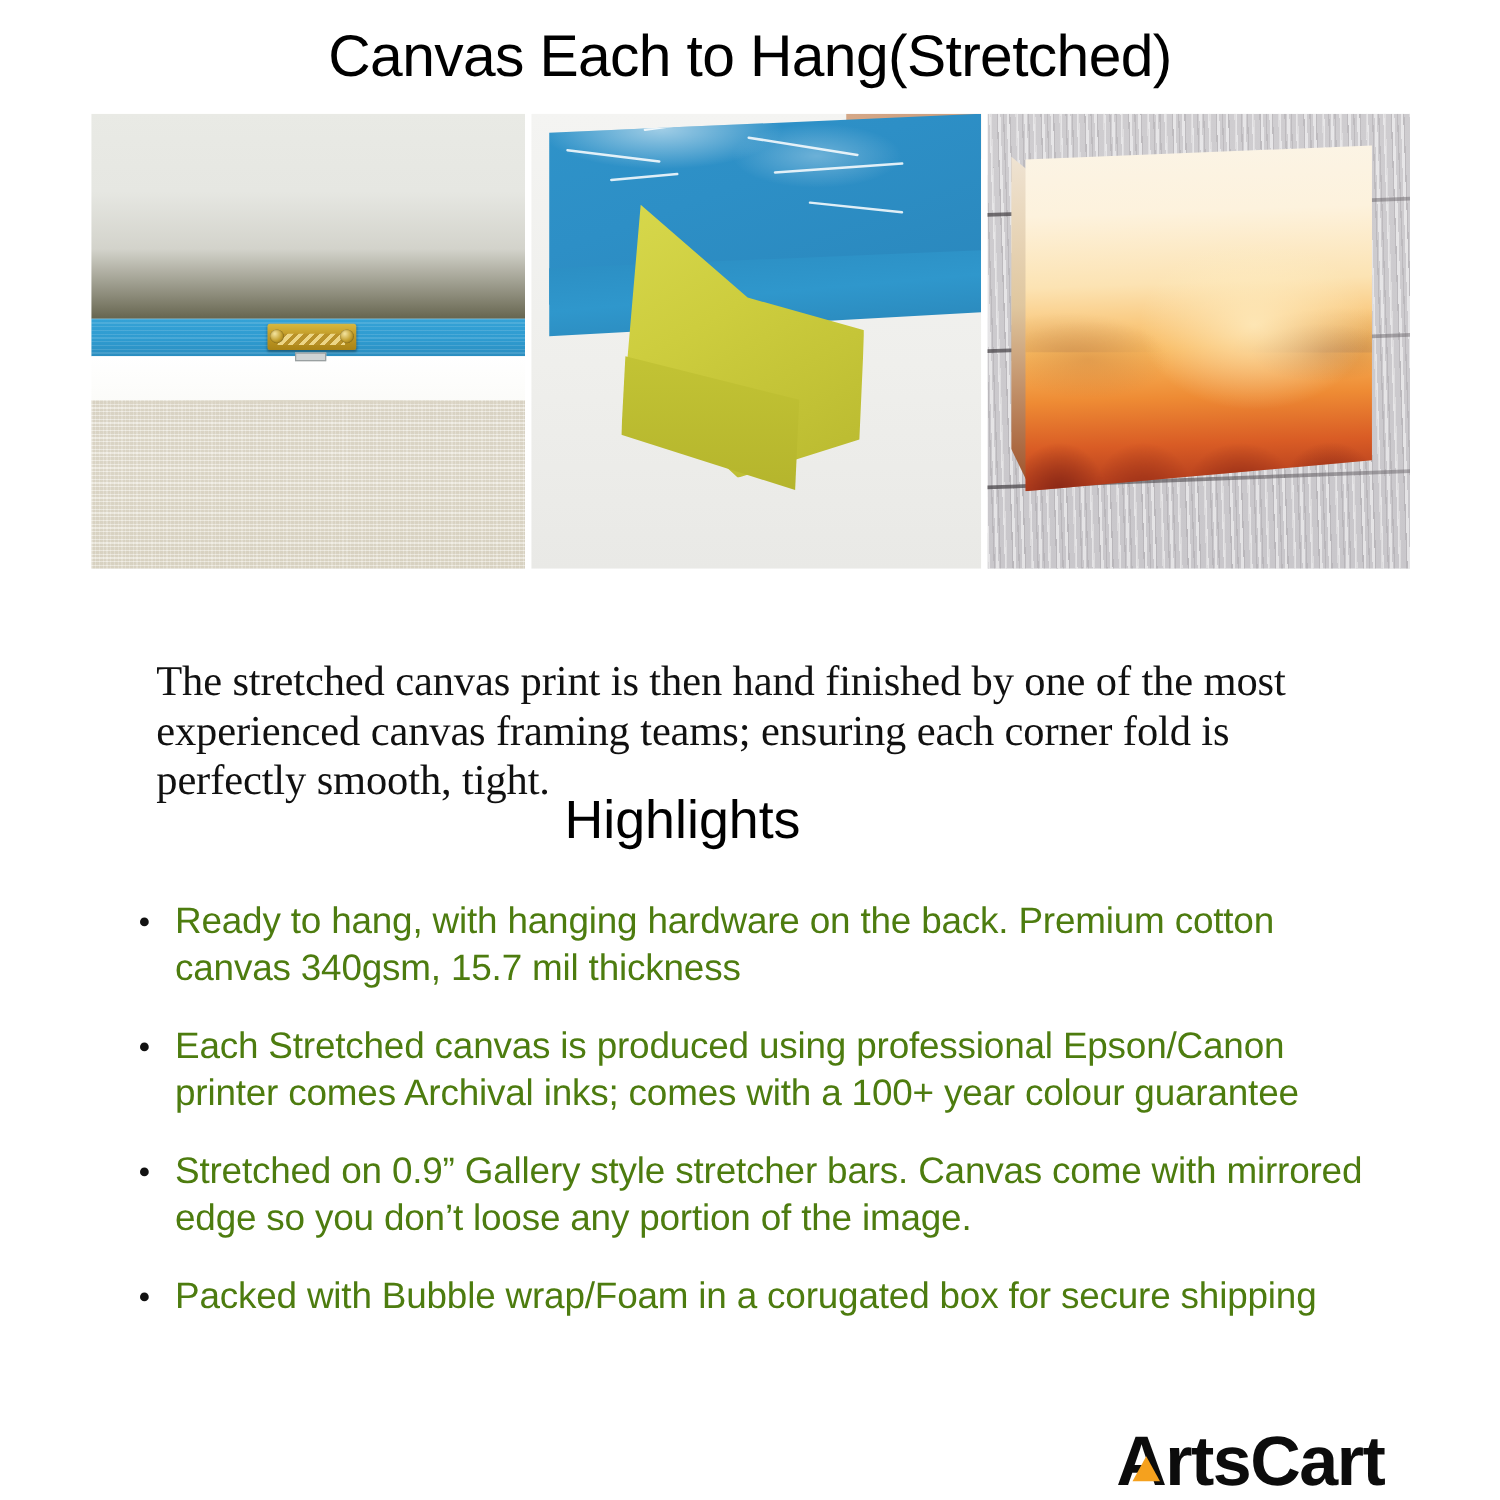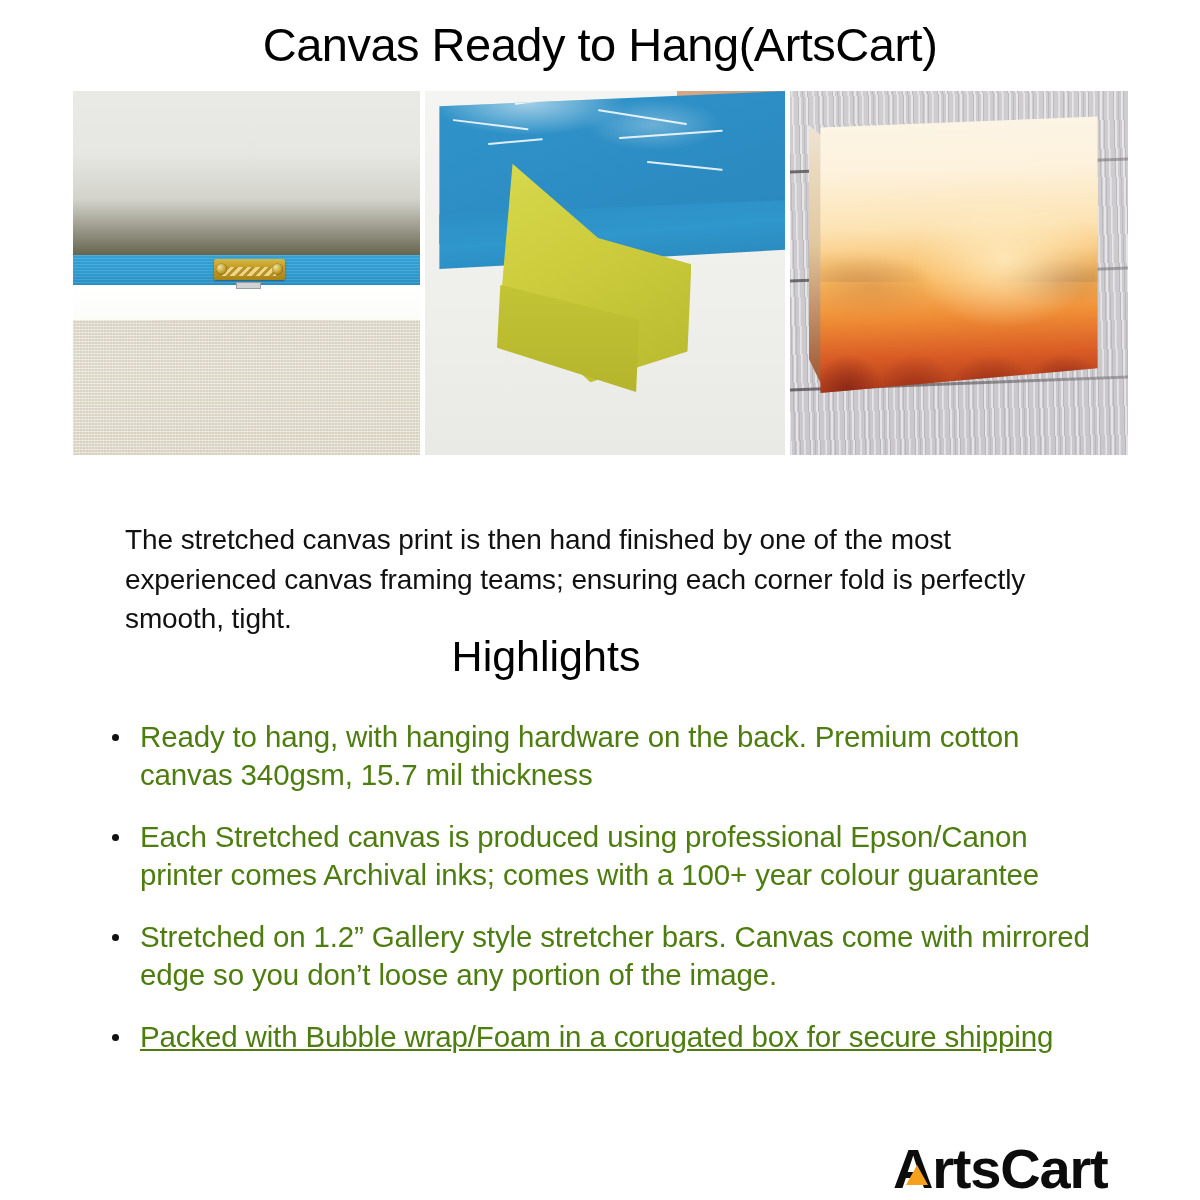--- a/index.html
+++ b/index.html
@@ -205,22 +205,22 @@
     clip-path: polygon(0% 0%, 100% 4%, 100% 98%, 0% 88%);
     background: linear-gradient(180deg,#efe3d2 0%,#e0c79f 45%,#9d4f28 100%);
   }
 
   
   .body-text {
     position: absolute;
     left: 125px;
     top: 492px;
     width: 950px;
-    font-family: Liberation Sans, sans-serif;
-    font-size: 28px;
+    font-family: Liberation Serif, serif;
+    font-size: 34px;
     line-height: 39.5px;
     color: #111111;
     letter-spacing: -0.1px;
   }
 
   
   .highlights-heading {
     position: absolute;
     left: 0;
     top: 630px;
@@ -246,21 +246,21 @@
   .bullet-item {
     position: relative;
     padding-left: 34px;
     margin-bottom: 24px;
     font-family: "Liberation Sans", sans-serif;
     font-size: 29.5px;
     line-height: 38px;
     color: #4d7c0f;
     letter-spacing: -0.15px;
   }
-  .bullet-item:last-child { margin-bottom: 0; text-decoration: underline; }
+  .bullet-item:last-child { margin-bottom: 0; }
   .bullet-dot {
     position: absolute;
     left: 6px;
     top: 16px;
     width: 7px;
     height: 7px;
     border-radius: 50%;
     background: #111111;
   }
 
@@ -290,21 +290,21 @@
     width: 0;
     height: 0;
     border-left: 11px solid transparent;
     border-right: 11px solid transparent;
     border-bottom: 20px solid #f5a11e;
   }
 </style>
 </head>
 <body>
 
-<div class="page-title">Canvas Ready to Hang(ArtsCart)</div>
+<div class="page-title">Canvas Each to Hang(Stretched)</div>
 
 <div class="photo-strip">
 
   <div class="photo photo-left">
     <div class="p1-wallgrad"></div>
     <div class="p1-blue"></div>
     <div class="p1-white"></div>
     <div class="p1-canvas"></div>
     <div class="p1-canvas-edge"></div>
     <div class="p1-hanger">
@@ -354,21 +354,21 @@
   <li class="bullet-item">
     <span class="bullet-dot"></span>
     <span>Ready to hang,  with hanging hardware on the back.  Premium cotton canvas 340gsm, 15.7 mil thickness</span>
   </li>
   <li class="bullet-item">
     <span class="bullet-dot"></span>
     <span>Each Stretched canvas is produced using professional Epson/Canon printer comes Archival inks; comes with a 100+ year colour guarantee</span>
   </li>
   <li class="bullet-item">
     <span class="bullet-dot"></span>
-    <span>Stretched on 1.2” Gallery style stretcher bars. Canvas come with mirrored edge so you don’t loose any portion of the image.</span>
+    <span>Stretched on 0.9” Gallery style stretcher bars. Canvas come with mirrored edge so you don’t loose any portion of the image.</span>
   </li>
   <li class="bullet-item">
     <span class="bullet-dot"></span>
     <span>Packed with Bubble wrap/Foam in a corugated box for secure shipping</span>
   </li>
 </ul>
 
 <div class="logo">
   <span class="logo-wordmark">ArtsCart</span>
   <span class="logo-triangle"></span>

